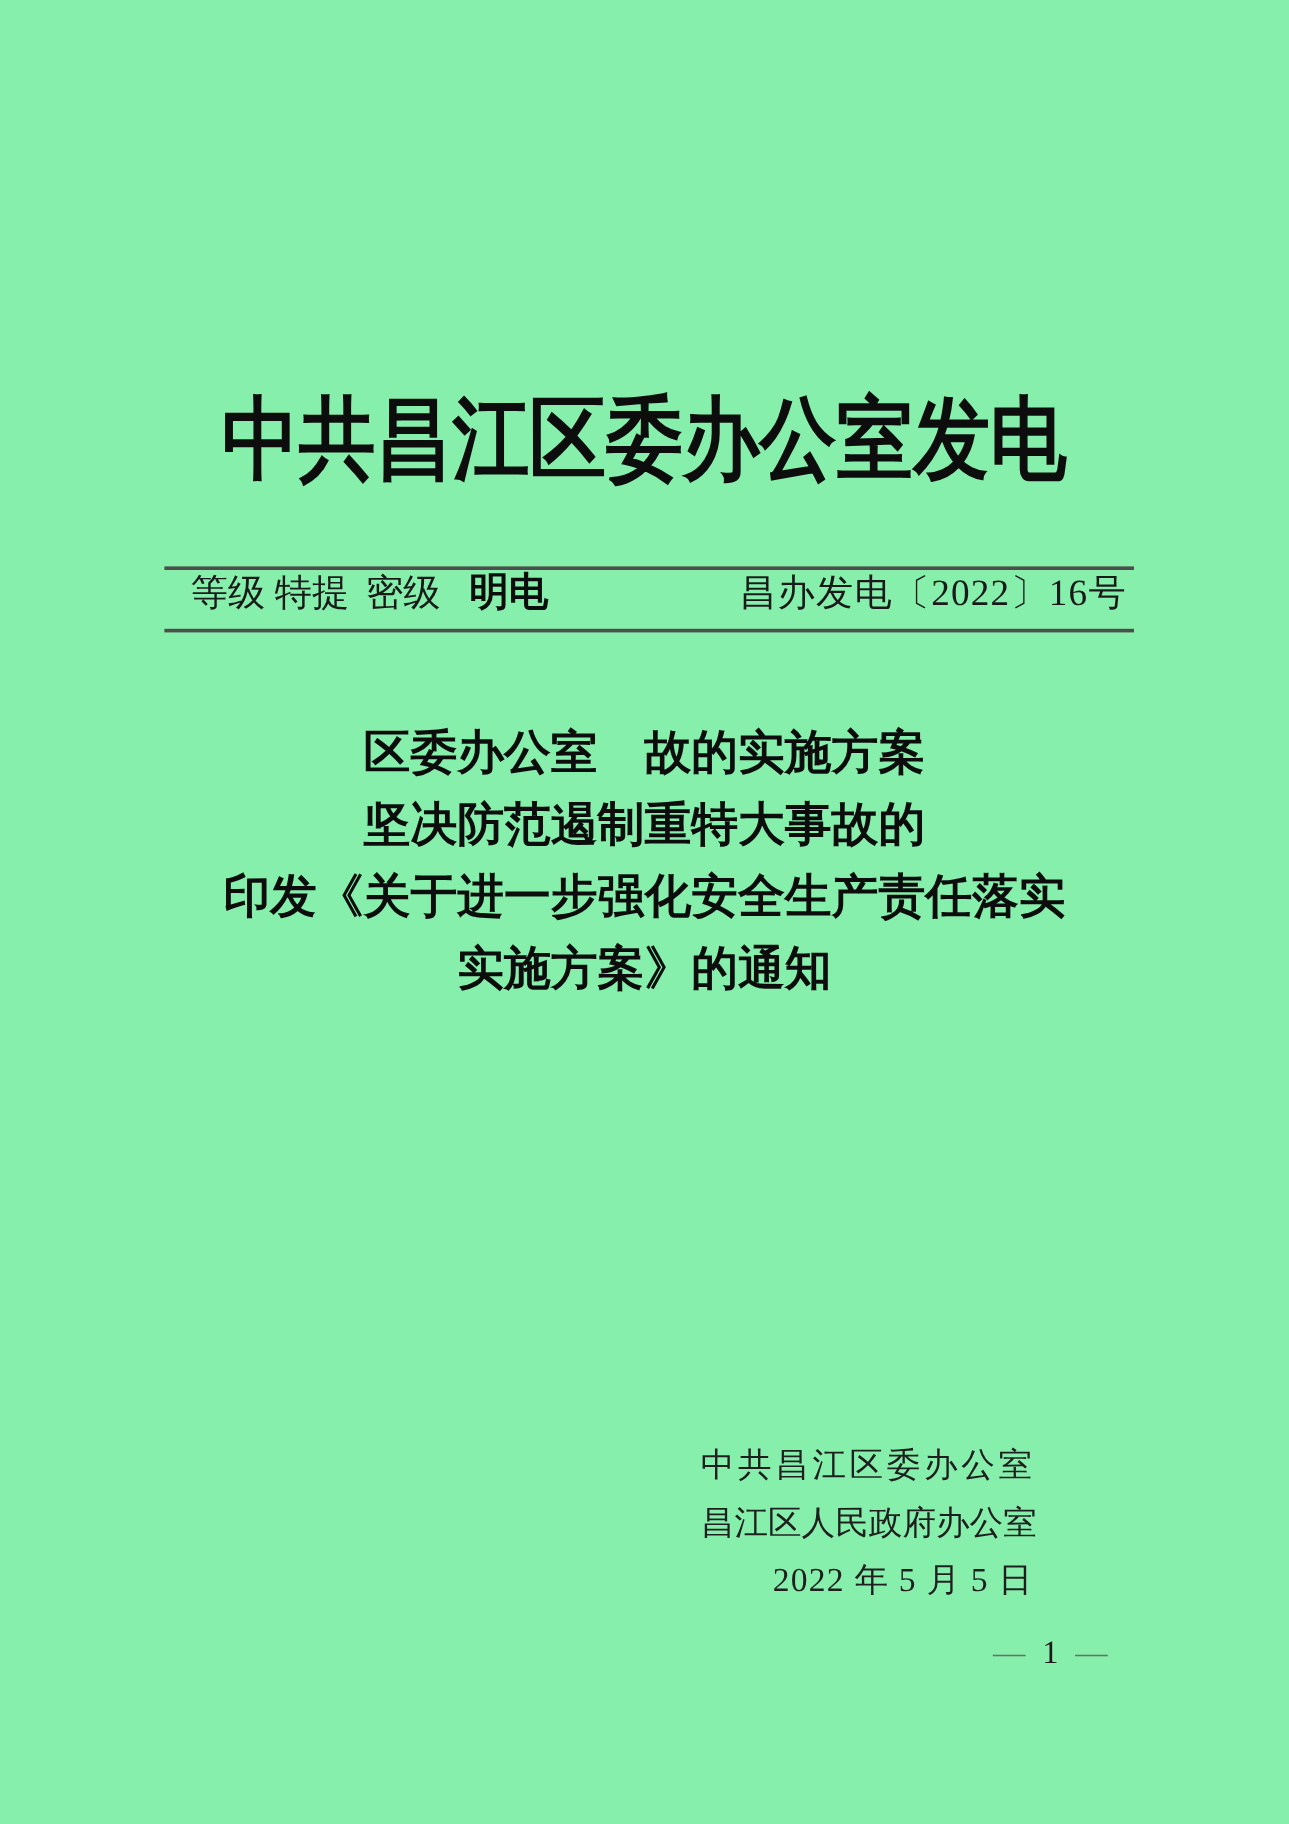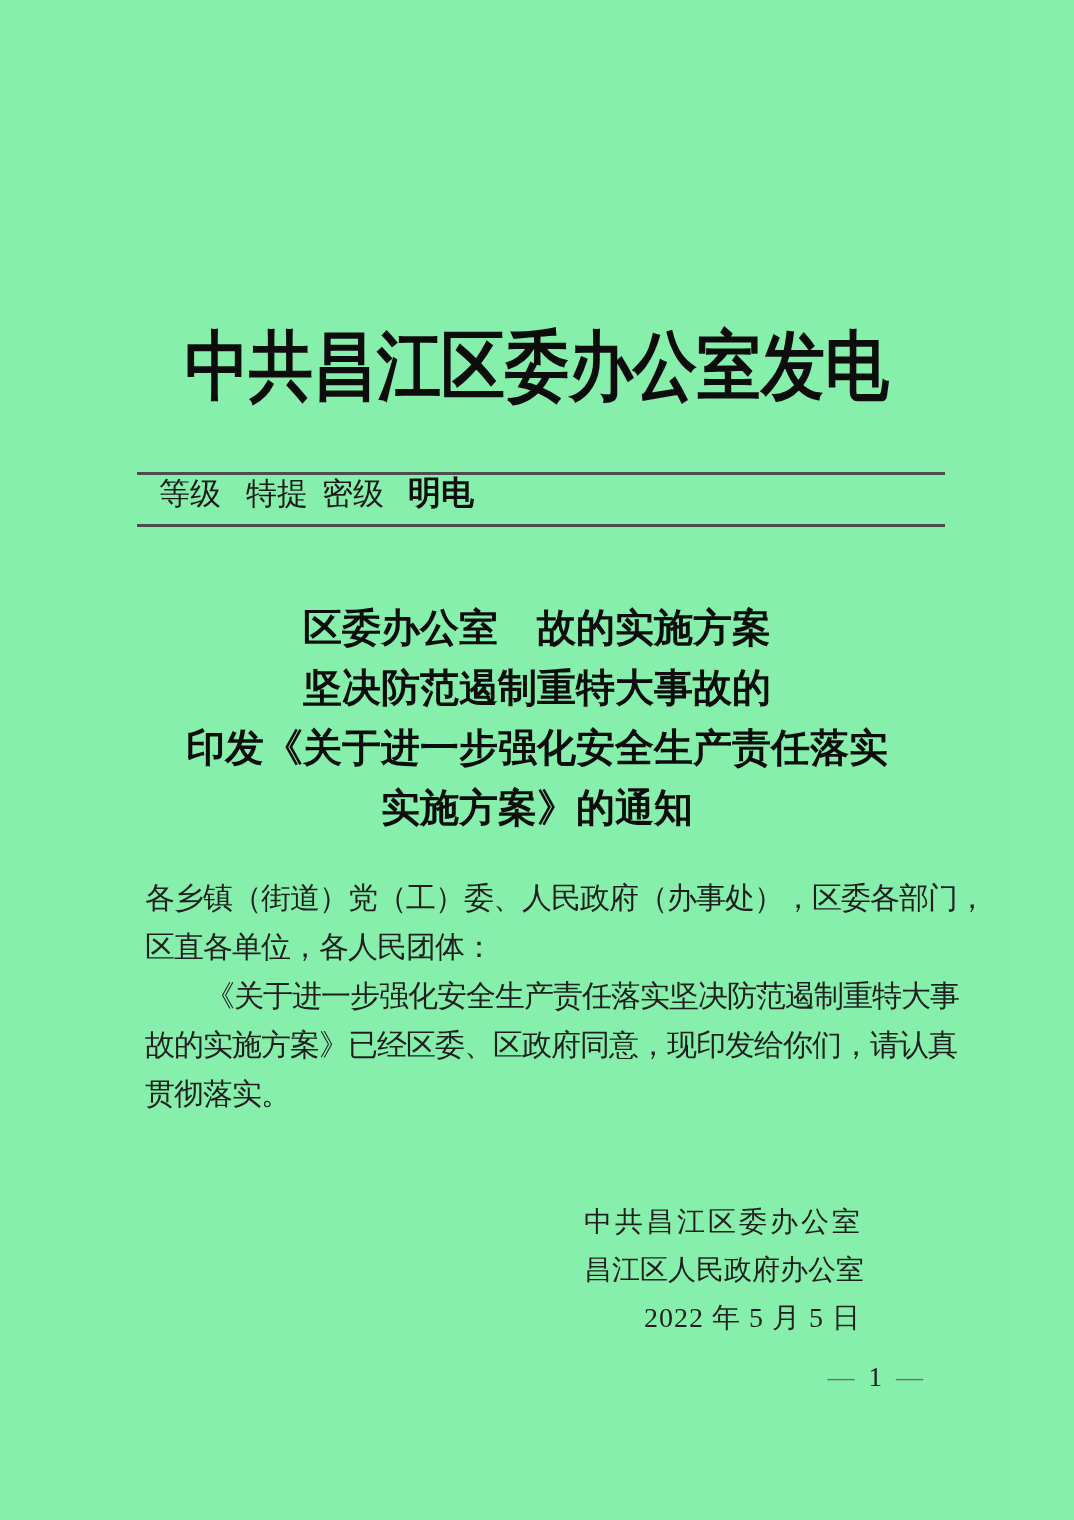--- a/index.html
+++ b/index.html
@@ -49,21 +49,21 @@
   .class-left {
     display: flex;
     align-items: baseline;
     white-space: nowrap;
   }
   .class-item {
     font-size: 31px;
     color: #1a1a1a;
     font-family: "Liberation Serif", serif;
   }
-  .gap-a { margin-left: 25px; }
+  .gap-a { margin-left: 8px; }
   .gap-b { margin-left: 14px; }
   .gap-c { margin-left: 24px; }
   .class-value-bold {
     font-size: 33px;
     font-weight: 700;
     font-family: "Liberation Sans", sans-serif;
     color: #0d0d0d;
   }
   .doc-number {
     font-size: 31px;
@@ -138,36 +138,30 @@
 
   <div class="main-title">中共昌江区委办公室发电</div>
 
   <div class="class-band">
     <div class="class-left">
       <span class="class-item">等级</span>
       <span class="class-item gap-a">特提</span>
       <span class="class-item gap-b">密级</span>
       <span class="class-value-bold gap-c">明电</span>
     </div>
+    <div class="doc-number">昌办发电〔2022〕16号</div>
   </div>
 
   <div class="doc-title">
     <div class="t-line">区委办公室　故的实施方案</div>
     <div class="t-line">坚决防范遏制重特大事故的</div>
     <div class="t-line">印发《关于进一步强化安全生产责任落实</div>
     <div class="t-line">实施方案》的通知</div>
   </div>
 
-  <div class="body-text">
-    <div class="b-line">各乡镇（街道）党（工）委、人民政府（办事处），区委各部门，</div>
-    <div class="b-line">区直各单位，各人民团体：</div>
-    <div class="b-line indent-2">《关于进一步强化安全生产责任落实坚决防范遏制重特大事</div>
-    <div class="b-line">故的实施方案》已经区委、区政府同意，现印发给你们，请认真</div>
-    <div class="b-line">贯彻落实。</div>
-  </div>
 
   <div class="signature">
     <div class="sig-org1">中共昌江区委办公室</div>
     <div class="sig-org2">昌江区人民政府办公室</div>
     <div class="sig-date">2022 年 5 月 5 日</div>
   </div>
 
   <div class="footer-page">
     <span class="footer-dash">—</span>
     <span class="footer-num">1</span>

